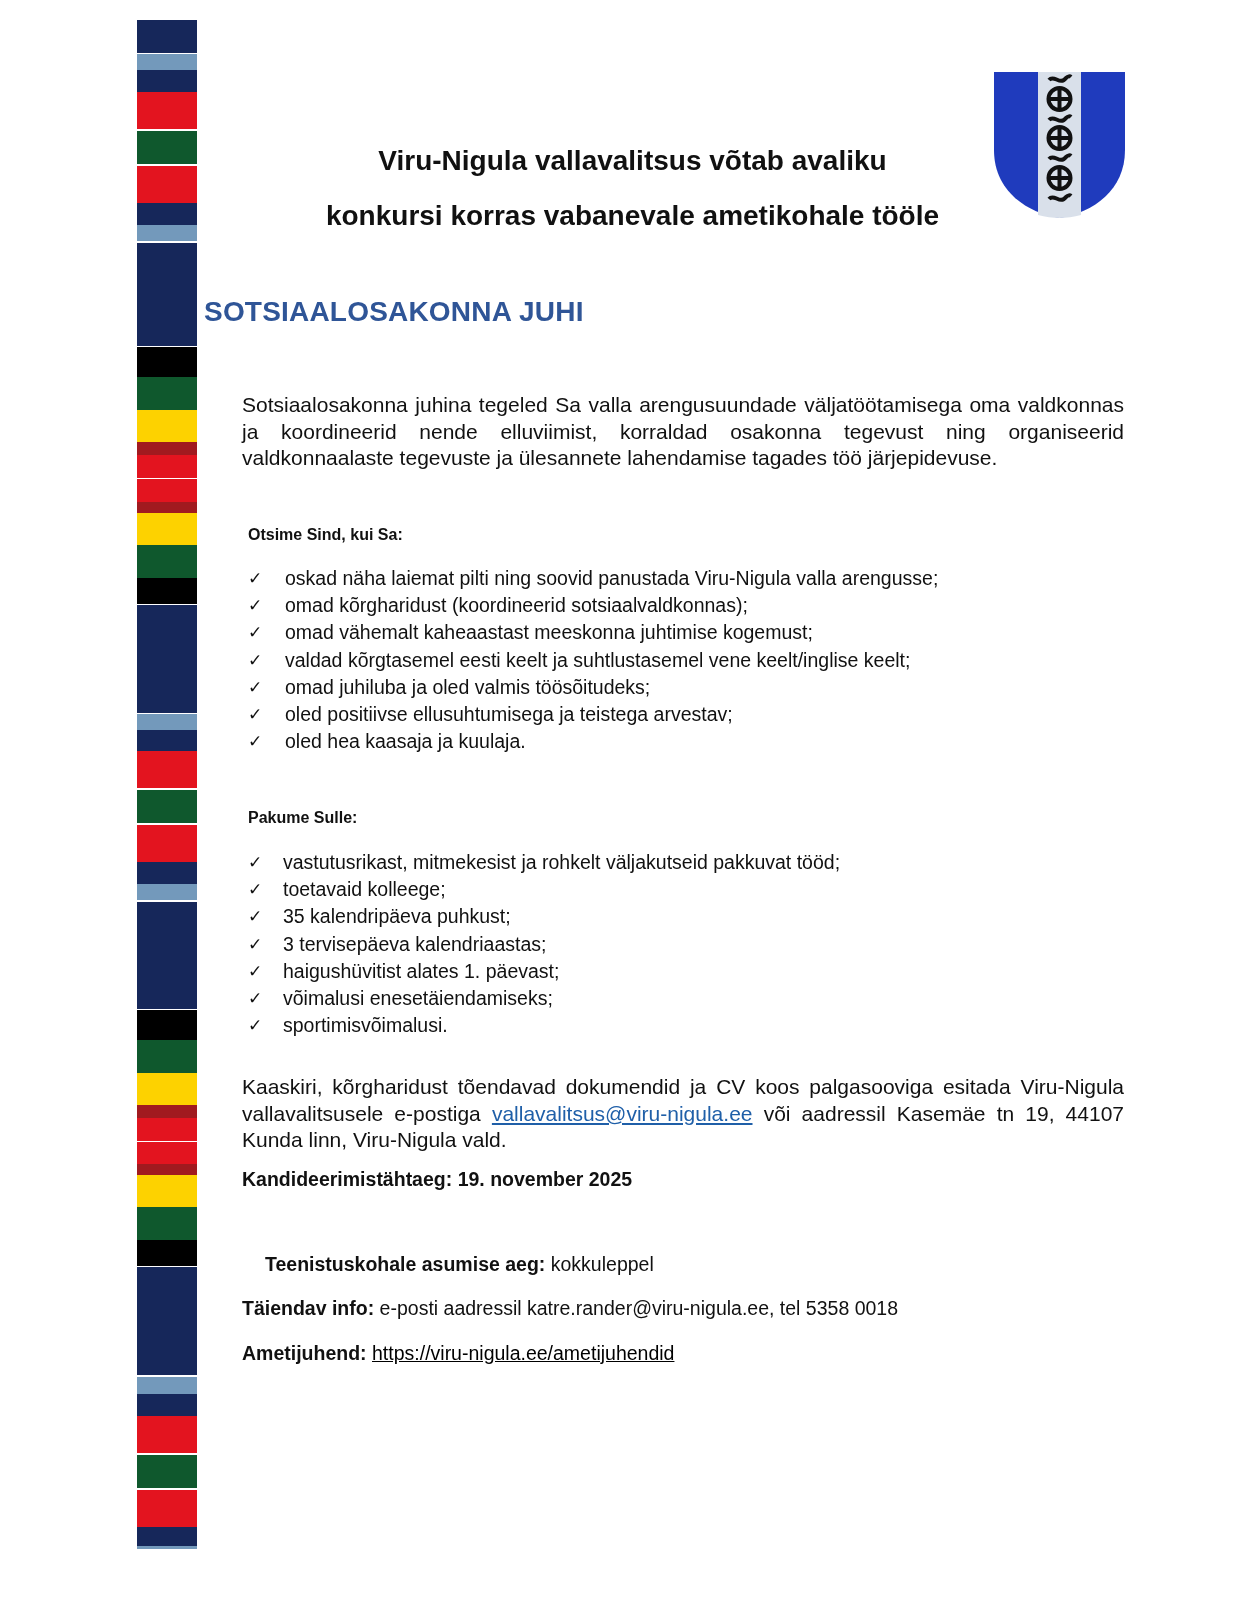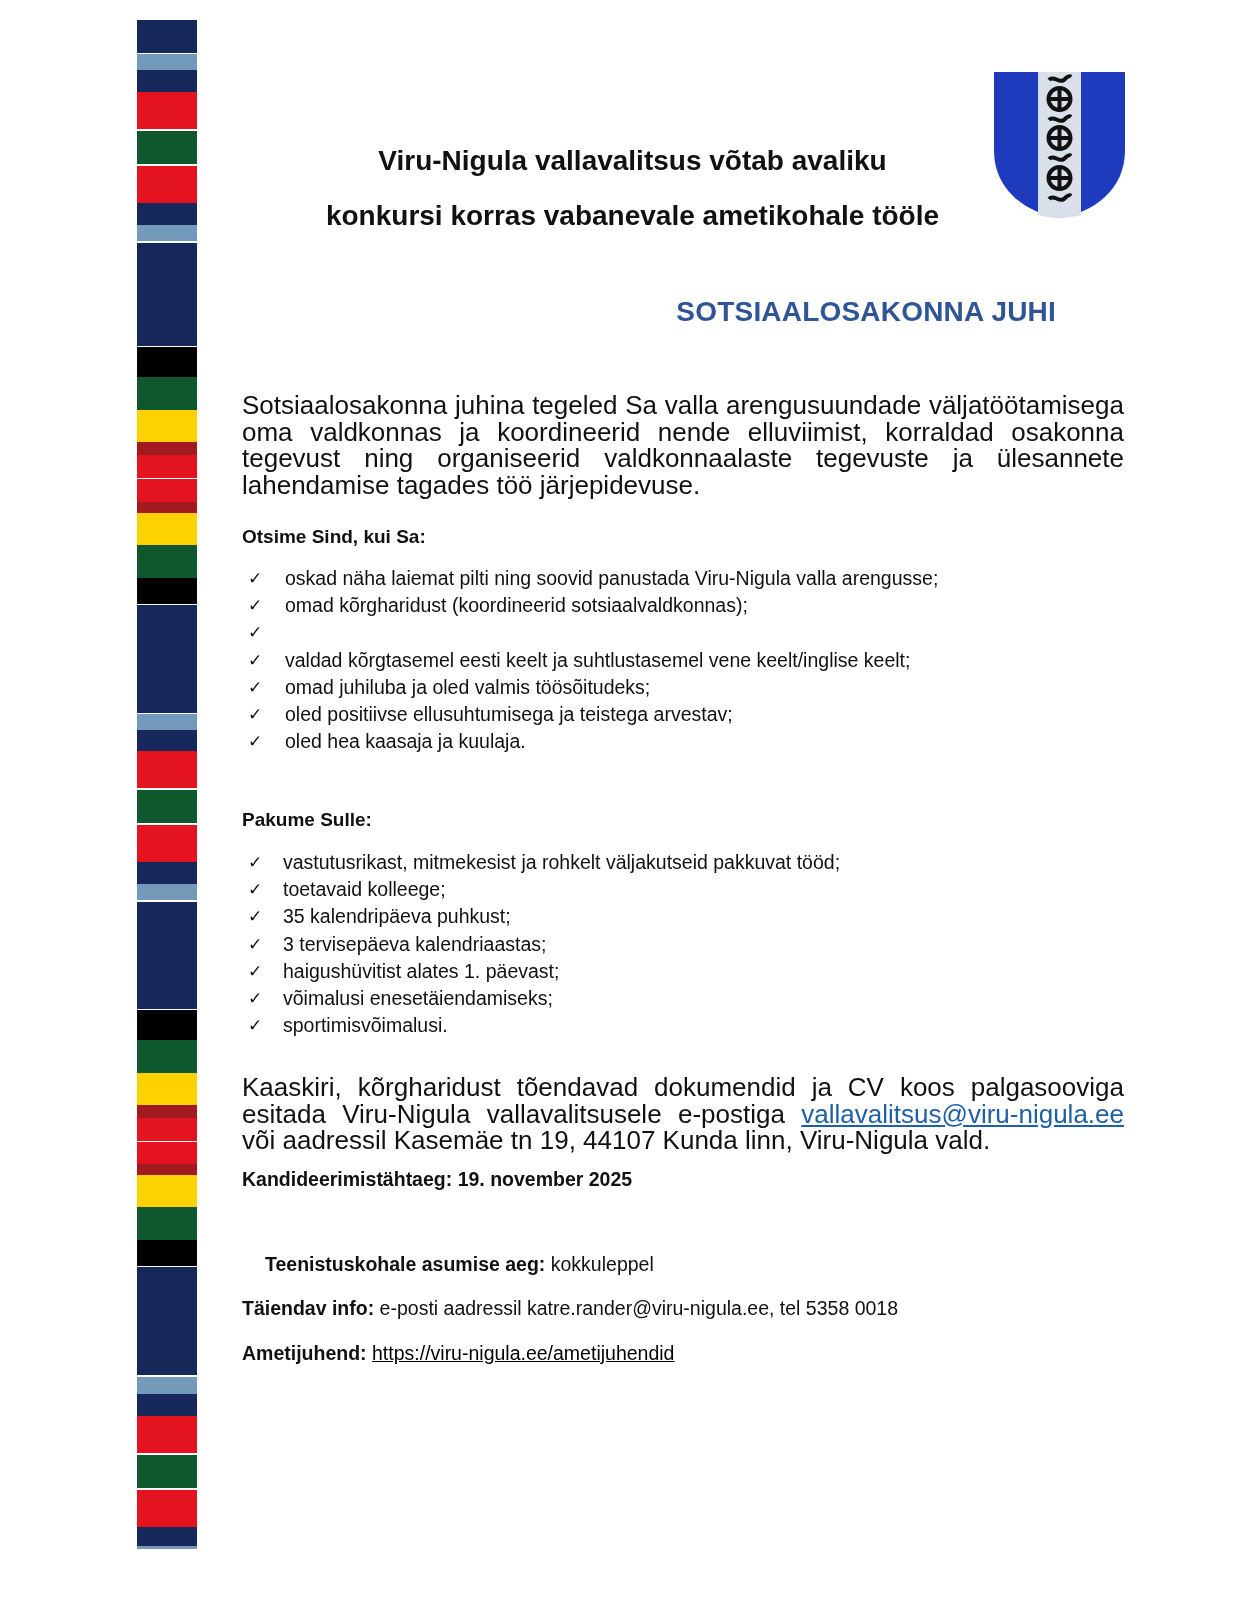--- a/index.html
+++ b/index.html
@@ -8,28 +8,28 @@
     font-family: "Liberation Sans", sans-serif; color: #111111;
   }
   .stripe-bar { position: absolute; left: 137px; top: 20px; width: 60px; }
   .stripe { position: absolute; left: 0; width: 60px; }
   .crest { position: absolute; left: 994px; top: 72px; width: 131px; height: 146px; }
   .title {
     position: absolute; left: 200px; width: 865px; text-align: center;
     font-weight: bold; font-size: 28px; line-height: 28px; color: #111;
   }
   .subtitle {
-    position: absolute; left: 191px; width: 865px; top: 296px; text-align: right;
+    position: absolute; left: 204px; width: 865px; top: 296px; text-align: left;
     font-weight: bold; font-size: 28px; color: #2f5597; letter-spacing: 0.2px;
   }
   .para {
     position: absolute; left: 242px; width: 882px;
-    font-size: 26px; line-height: 26.5px; text-align: justify;
+    font-size: 21px; line-height: 26.5px; text-align: justify;
   }
-  .heading { position: absolute; left: 242px; font-weight: bold; font-size: 19px; }
+  .heading { position: absolute; left: 248px; font-weight: bold; font-size: 16px; }
   .list { position: absolute; left: 248px; margin: 0; padding: 0; list-style: none; }
   .list li { font-size: 19.5px; line-height: 27.2px; display: flex; }
   .list .check { width: 37px; flex: 0 0 37px; font-size: 17px; }
   .list.offer .check { width: 35px; flex: 0 0 35px; }
   .info { position: absolute; left: 242px; font-size: 19.5px; white-space: nowrap; }
   .info b { font-weight: bold; }
   a.mail { color: #1f5fa8; text-decoration: underline; }
   a.url { color: #000000; text-decoration: underline; }
 </style>
 </head>
@@ -115,20 +115,21 @@
     <li>
       <span class="check">✓</span>
       <span>oskad näha laiemat pilti ning soovid panustada Viru-Nigula valla arengusse;</span>
     </li>
     <li>
       <span class="check">✓</span>
       <span>omad kõrgharidust (koordineerid sotsiaalvaldkonnas);</span>
     </li>
     <li>
       <span class="check">✓</span>
+      <span>omad vähemalt kaheaastast meeskonna juhtimise kogemust;</span>
     </li>
     <li>
       <span class="check">✓</span>
       <span>valdad kõrgtasemel eesti keelt ja suhtlustasemel vene keelt/inglise keelt;</span>
     </li>
     <li>
       <span class="check">✓</span>
       <span>omad juhiluba ja oled valmis töösõitudeks;</span>
     </li>
     <li>

